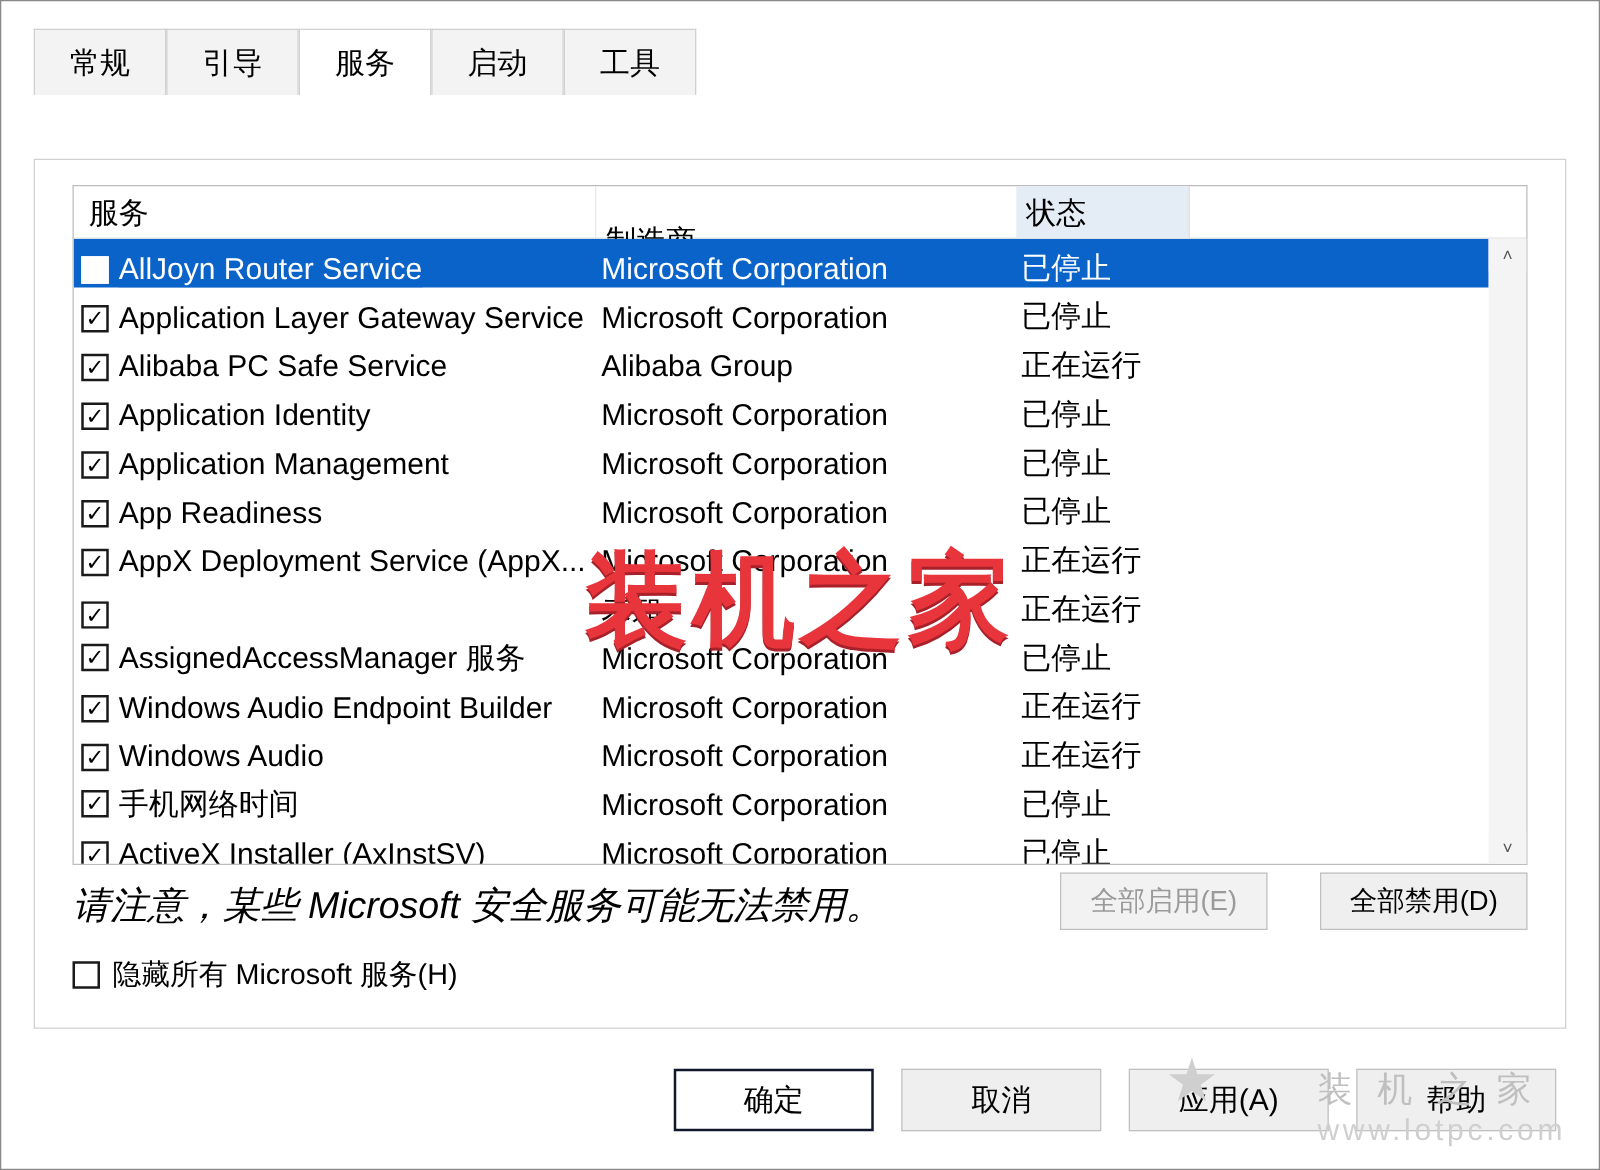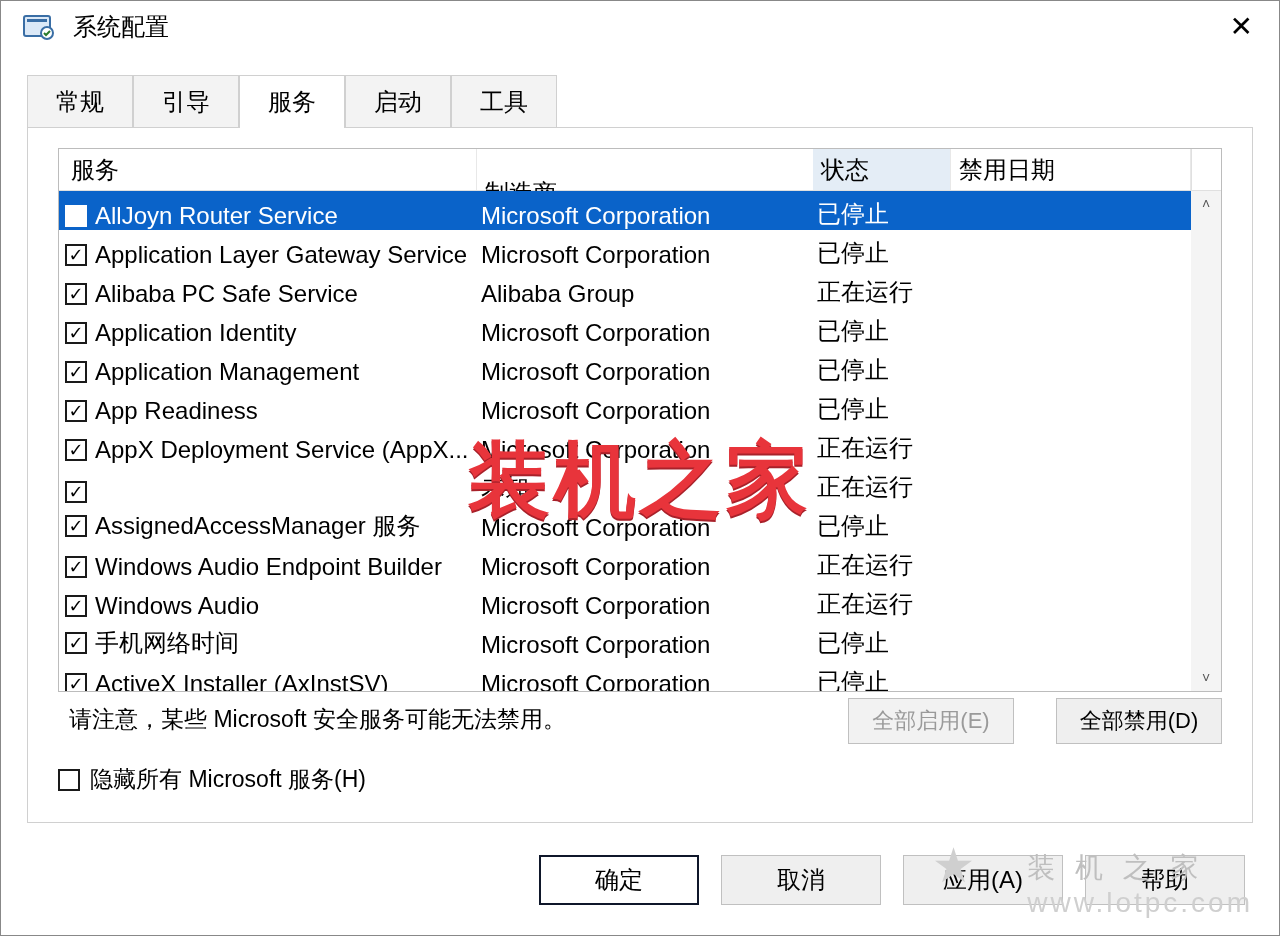--- a/index.html
+++ b/index.html
@@ -38,72 +38,59 @@
   .row .c-svc  { width: 418px; display: flex; align-items: center; padding-left: 6px; }
   .row .c-mfr  { width: 336px; padding-left: 4px; }
   .row .c-stat { width: 138px; padding-left: 4px; margin-top: 26px; }
   .row .c-dis  { flex: 1; padding-left: 4px; }
   .chk { width: 22px; height: 22px; border: 2px solid #1a1a1a; margin-right: 8px; display: flex; align-items: center; justify-content: center; font-size: 18px; line-height: 1; flex-shrink: 0; background: #fff; }
   .row.selected .chk { border-color: #fff; }
   .row.selected { background: #0a63c9; color: #fff; }
   .row.selected .c-svc .svc-label { background: #0a63c9; }
   
   .underlist { position: absolute; left: 30px; right: 30px; bottom: 0; height: 130px; }
-  .noteline { position: absolute; left: 11px; top: 12px; font-size: 23px; }
+  .noteline { position: absolute; left: 0; top: 12px; font-size: 30px; font-style: italic; }
   .btn { height: 46px; border: 1px solid #c0c0c0; background: #efefef; font-size: 22px; display: inline-flex; align-items: center; justify-content: center; padding: 0 18px; cursor: pointer; }
   .btn:disabled, .btn.disabled { color: #9a9a9a; background: #f2f2f2; cursor: default; }
   .btn-wide { width: 166px; }
   .enableall { position: absolute; right: 208px; top: 6px; }
   .disableall { position: absolute; right: 0; top: 6px; }
   .hidems { position: absolute; left: 0; top: 72px; font-size: 23px; display: flex; align-items: center; }
   .hidems .chk2 { width: 22px; height: 22px; border: 2px solid #1a1a1a; margin-right: 10px; background: #fff; }
   
   .bottombar { position: absolute; left: 0; right: 0; bottom: 0; height: 110px; display: flex; align-items: center; justify-content: flex-end; padding-right: 34px; gap: 22px; }
   .bottombar .btn { width: 160px; height: 50px; font-size: 24px; }
   .btn.default { border: 2px solid #0f172a; background: #fff; }
   
   .watermark { position: absolute; left: 50%; top: 480px; transform: translate(-50%, -50%); font-size: 82px; font-weight: 900; color: #e8343b; letter-spacing: 4px; pointer-events: none; white-space: nowrap; font-family: "Microsoft YaHei", sans-serif; text-shadow: 0 2px 0 #a8212a; }
   .watermark2 { position: absolute; right: 26px; bottom: 16px; color: #bfbfbf; pointer-events: none; font-size: 28px; letter-spacing: 6px; white-space: nowrap; }
-  .watermark2 .line2 { font-size: 28px; letter-spacing: 3px; display: block; text-align: right; color: #cfcfcf; }
+  .watermark2 .line2 { font-size: 24px; letter-spacing: 3px; display: block; text-align: right; color: #cfcfcf; }
   .star { position: absolute; right: 304px; bottom: 42px; font-size: 48px; color: #cfcfcf; pointer-events: none; }
 </style>
 </head>
 <body>
 
 <div class="window">
 
-  <div class="titlebar">
-    <span class="appicon">
-      <svg viewBox="0 0 32 28">
-          <rect x="1" y="3" width="26" height="20" rx="2" fill="#dce9f7" stroke="#3a6ea5" stroke-width="2"></rect>
-          <rect x="4" y="6" width="20" height="3" fill="#3a6ea5"></rect>
-          <circle cx="24" cy="20" r="6" fill="#fff" stroke="#3a6ea5" stroke-width="2"></circle>
-          <path d="M21 20 l2 2 l4 -4" stroke="#2a7a2a" stroke-width="2" fill="none"></path>
-        </svg>
-    </span>
-    <span class="title">系统配置</span>
-    <span class="close">✕</span>
-  </div>
 
   <div class="tabstrip">
     <div class="tab">常规</div>
     <div class="tab">引导</div>
     <div class="tab active">服务</div>
     <div class="tab">启动</div>
     <div class="tab">工具</div>
   </div>
 
   <div class="tabbody">
 
     <div class="listwrap">
       <div class="headerrow">
         <div class="th col-svc">服务</div>
         <div class="th col-mfr">制造商</div>
         <div class="th col-stat sorted">状态</div>
-        <div class="th col-dis">禁用日期</div>
         <div class="scrollcol"></div>
       </div>
       <div class="listbody" id="listbody">
           <div class="row selected">
             <div class="cell c-svc">
               <span class="chk">✓</span>
               <span class="svc-label">AllJoyn Router Service</span>
             </div>
             <div class="cell c-mfr">Microsoft Corporation</div>
             <div class="cell c-stat">已停止</div>

